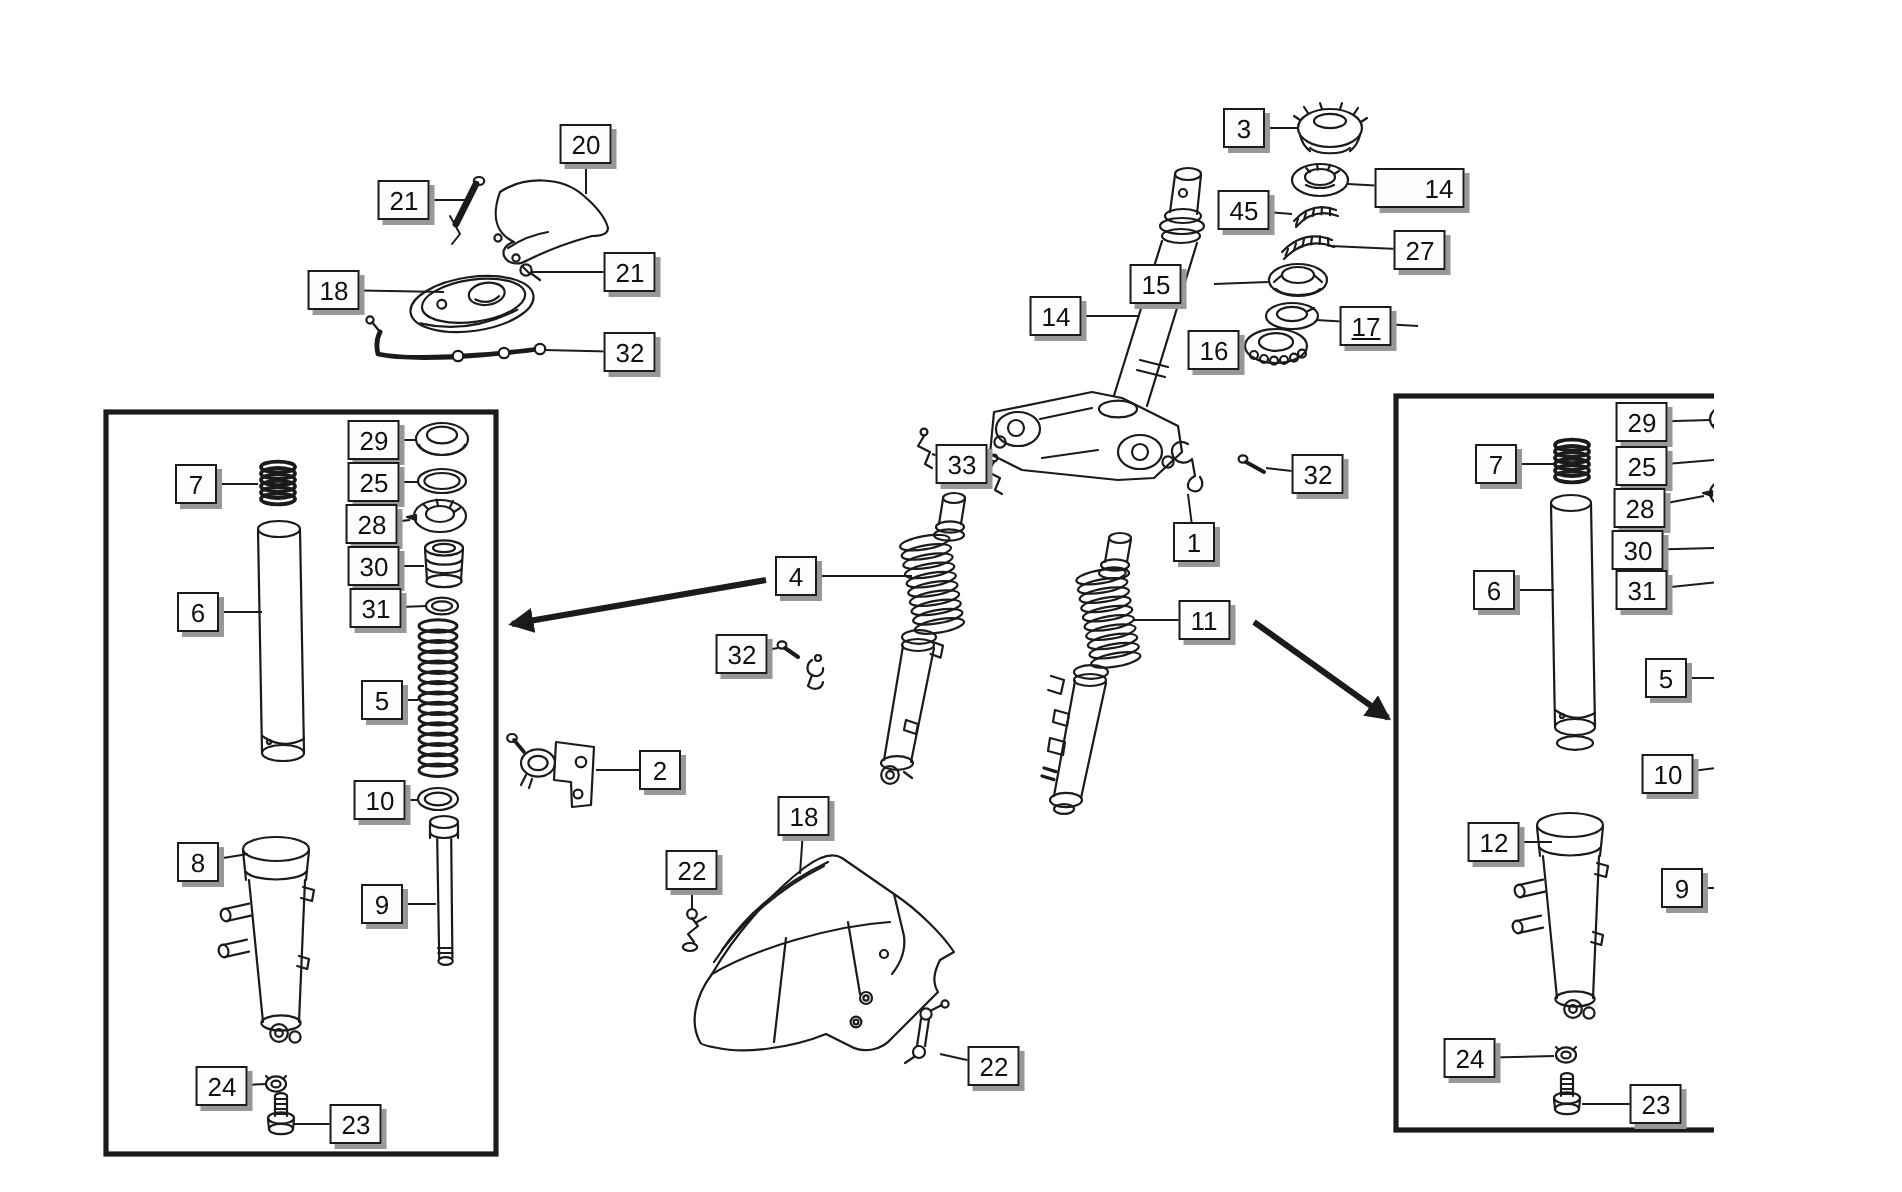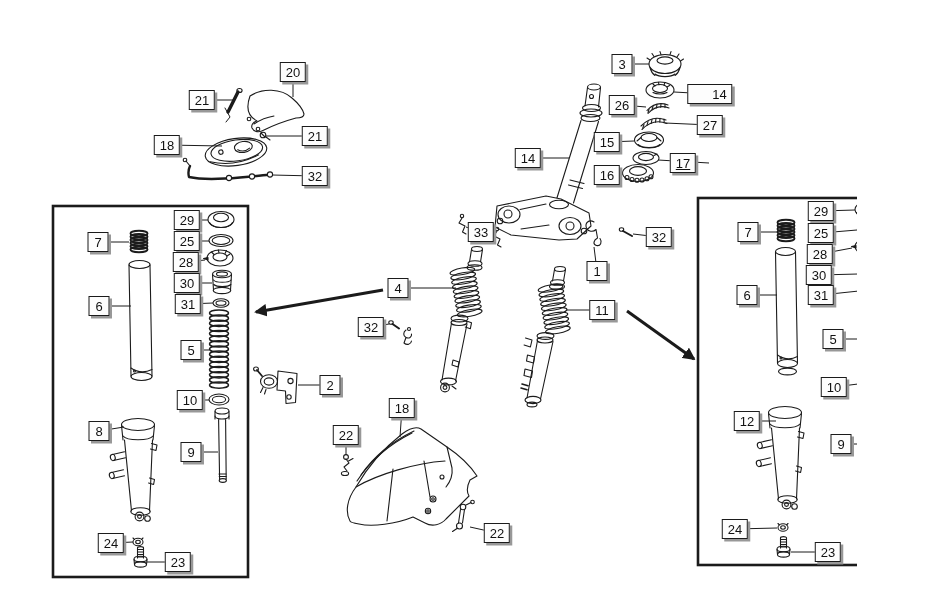--- a/index.html
+++ b/index.html
@@ -520,23 +520,23 @@
 </svg>
 
 <div id="callouts">
       <div class="callout" style="left: 293px; top: 72px;">20</div>
       <div class="callout" style="left: 202px; top: 100px;">21</div>
       <div class="callout" style="left: 315px; top: 136px;">21</div>
       <div class="callout" style="left: 167px; top: 145px;">18</div>
       <div class="callout" style="left: 315px; top: 176px;">32</div>
       <div class="callout" style="left: 622px; top: 64px;">3</div>
       <div class="callout" style="left: 710px; top: 94px; padding-left: 24px;">14</div>
-      <div class="callout" style="left: 622px; top: 105px;">26</div>
+      <div class="callout" style="left: 622px; top: 105px;">45</div>
       <div class="callout" style="left: 710px; top: 125px;">27</div>
-      <div class="callout" style="left: 607px; top: 142px;">15</div>
+      <div class="callout" style="left: 578px; top: 142px;">15</div>
       <div class="callout" style="left: 683px; top: 163px; text-decoration: underline;">17</div>
       <div class="callout" style="left: 607px; top: 175px;">16</div>
       <div class="callout" style="left: 528px; top: 158px;">14</div>
       <div class="callout" style="left: 481px; top: 232px;">33</div>
       <div class="callout" style="left: 597px; top: 271px;">1</div>
       <div class="callout" style="left: 659px; top: 237px;">32</div>
       <div class="callout" style="left: 398px; top: 288px;">4</div>
       <div class="callout" style="left: 602px; top: 310px;">11</div>
       <div class="callout" style="left: 371px; top: 327px;">32</div>
       <div class="callout" style="left: 330px; top: 385px;">2</div>

